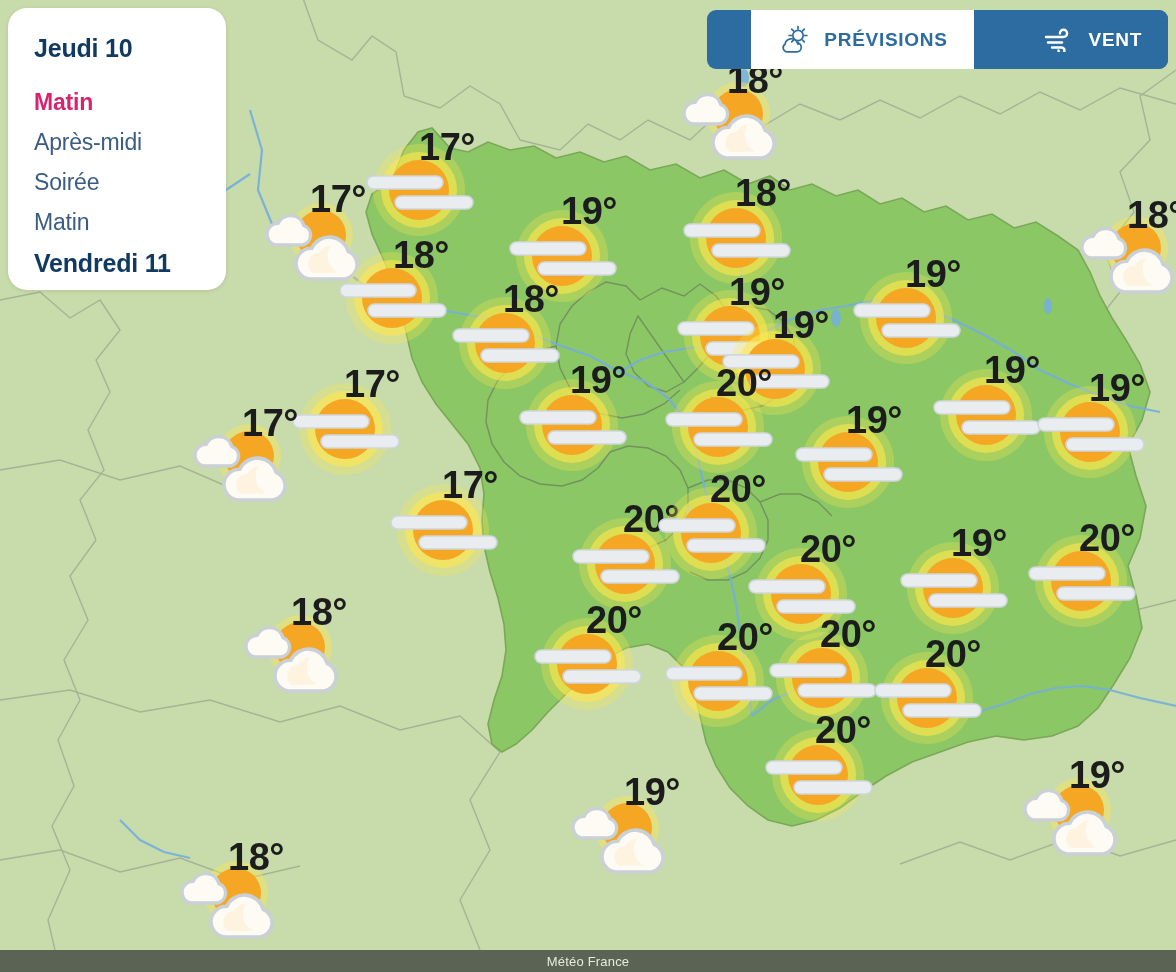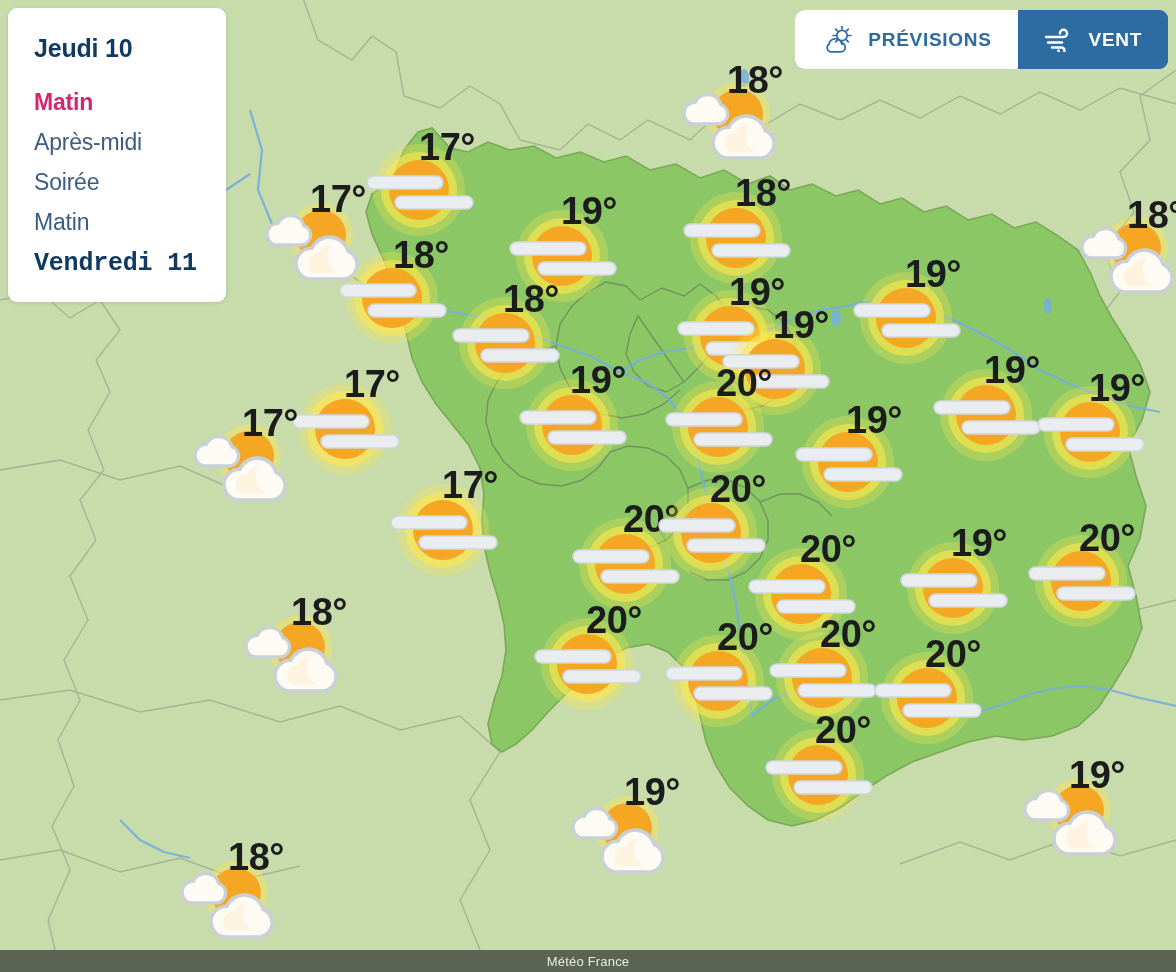--- a/index.html
+++ b/index.html
@@ -50,22 +50,22 @@
     position: absolute;
     transform: translate(-50%, -50%);
   }
 
   
   #day-panel {
     position: absolute;
     left: 8px; top: 8px;
     width: 218px;
     background: #ffffff;
-    border-radius: 9px;
-    padding: 28px 0 26px 26px;
+    border-radius: 19px;
+    padding: 28px 0 14px 26px;
     box-shadow: 0 1px 4px rgba(0,0,0,0.10);
     z-index: 40;
   }
   .panel-day {
     color: #113a63;
     font-weight: bold;
     font-size: 25px;
     line-height: 1;
     letter-spacing: -0.2px;
   }
@@ -77,21 +77,20 @@
     margin-bottom: 17px;
     letter-spacing: -0.2px;
     cursor: pointer;
   }
   .panel-slot.active {
     color: #d6246e;
     font-weight: bold;
   }
   #panel-day-next {
     margin-top: 2px;
-    font-family: Liberation Mono, monospace;
   }
 
   
   #mode-tabs {
     position: absolute;
     right: 8px; top: 10px;
     height: 59px;
     display: flex;
     border-radius: 9px;
     overflow: hidden;
@@ -103,20 +102,21 @@
     align-items: center;
     gap: 13px;
     padding: 0 26px;
     height: 100%;
     cursor: pointer;
     color: #ffffff;
     font-weight: bold;
     font-size: 19px;
     letter-spacing: 0.7px;
     background: #2c6ca0;
+    margin-left: 44px;
   }
   .mode-tab.active {
     background: #ffffff;
     color: #2c6ca0;
   }
   .tab-ico { display: flex; align-items: center; }
 
   
   #attribution {
     position: absolute;

